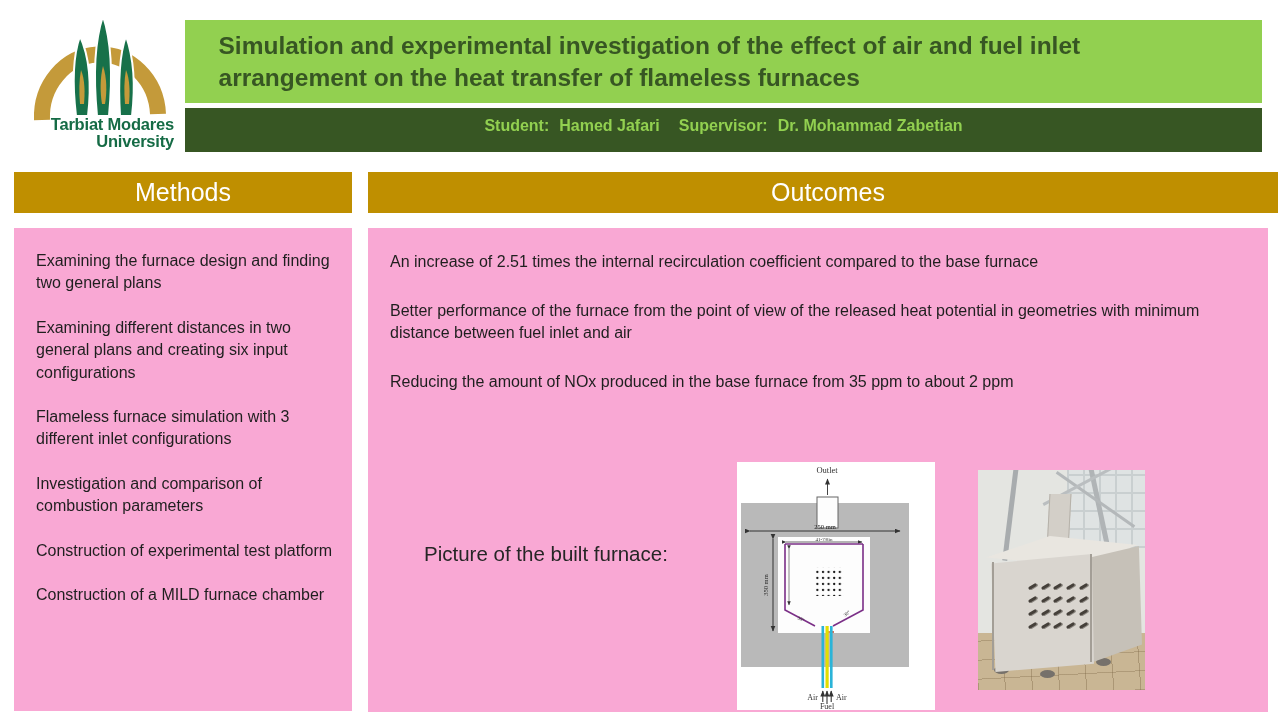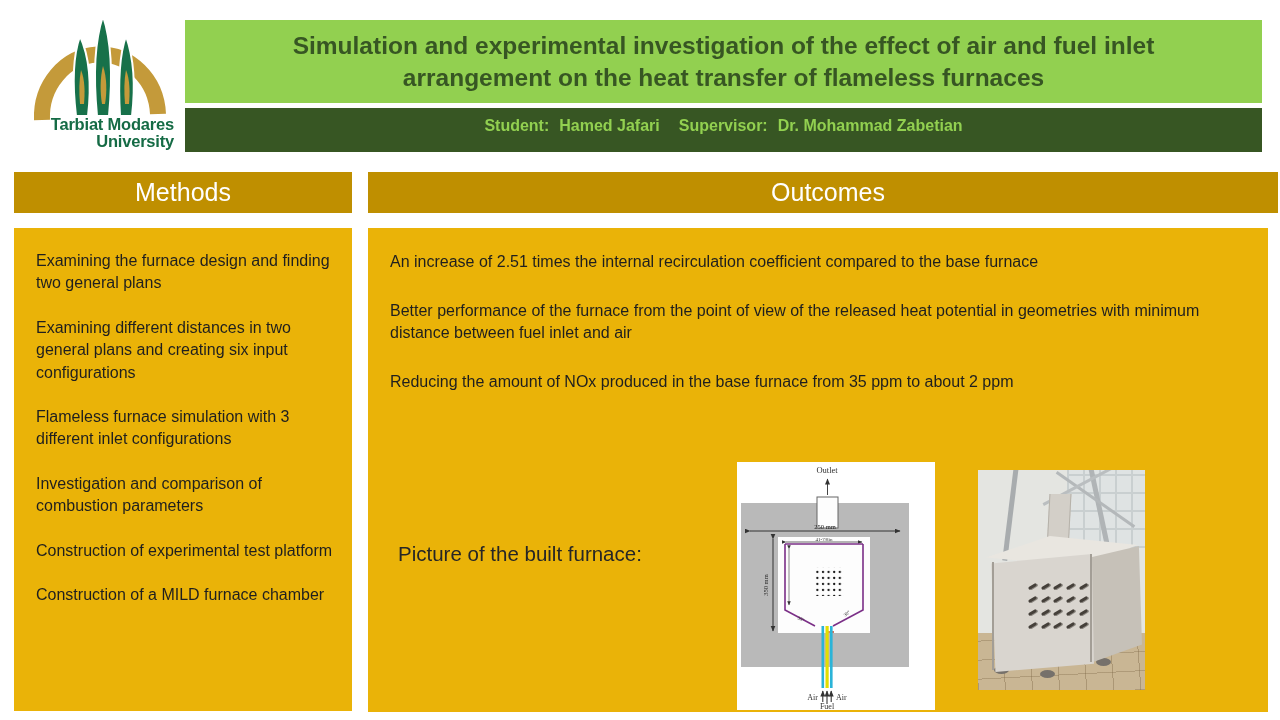--- a/index.html
+++ b/index.html
@@ -8,38 +8,38 @@
     font-family:"Liberation Sans","DejaVu Sans",sans-serif;overflow:hidden;
   }
   
   .logo{position:absolute;left:26px;top:12px;width:152px;height:152px;}
   .logo svg{display:block;}
   .logo-text{margin-top:-8px;text-align:right;color:#156B45;font-weight:bold;line-height:1.02;
     font-size:16.5px;letter-spacing:-0.2px;padding-right:4px;}
   
   .title-band{position:absolute;left:185px;top:20px;width:1077px;height:83px;background:#92D050;
     display:flex;align-items:center;justify-content:center;}
-  .title-band .title{color:#375623;font-weight:bold;font-size:24.5px;line-height:1.3;text-align:center;
+  .title-band .title{color:#375623;font-weight:bold;font-size:24.5px;line-height:1.3;text-align:left;
     max-width:1010px;}
   .sub-band{position:absolute;left:185px;top:108px;width:1077px;height:44px;background:#375623;
     display:flex;align-items:flex-start;justify-content:center;padding-top:9px;box-sizing:border-box;}
   .sub-band span{color:#92D050;font-weight:bold;font-size:16px;margin:0 5px;}
   .sub-band .sup-label{margin-left:14px;}
   
   .sec-head{position:absolute;top:172px;height:41px;background:#BF8F00;display:flex;
     align-items:center;justify-content:center;color:#ffffff;font-weight:normal;font-size:25px;}
   .sec-head.methods{left:14px;width:338px;}
   .sec-head.outcomes{left:368px;width:900px;padding-left:10px;}
   
-  .content-box{position:absolute;top:228px;background:#eab308;box-sizing:border-box;color:#1f1f1f;}
+  .content-box{position:absolute;top:228px;background:#f9a8d4;box-sizing:border-box;color:#1f1f1f;}
   .content-box.methods{left:14px;width:338px;height:483px;padding:22px 18px 0 22px;}
   .content-box.outcomes{left:368px;width:900px;height:484px;padding:23px 20px 0 22px;}
   .m-item{font-size:16px;line-height:1.4;margin-bottom:22px;}
   .o-item{font-size:16px;line-height:1.42;margin-bottom:26px;max-width:830px;}
-  .caption{position:absolute;left:30px;top:314px;font-size:20.5px;color:#262626;
+  .caption{position:absolute;left:56px;top:314px;font-size:20.5px;color:#262626;
     font-family:"Liberation Sans",sans-serif;text-align:center;}
   
   .diagram{position:absolute;left:369px;top:234px;width:198px;height:248px;background:#ffffff;}
   
   .photo{position:absolute;left:610px;top:242px;width:167px;height:220px;background:#e4e5e1;
     overflow:hidden;}
   .photo .win{position:absolute;right:0;top:0;width:78px;height:78px;background:#dfe3e4;
     background-image:repeating-linear-gradient(0deg,#c3cacd 0 2px,transparent 2px 18px),
       repeating-linear-gradient(90deg,#c3cacd 0 2px,transparent 2px 16px);opacity:.8;}
   .photo .pole1{position:absolute;left:30px;top:-4px;width:5px;height:95px;background:#a8acae;transform:rotate(7deg);}

